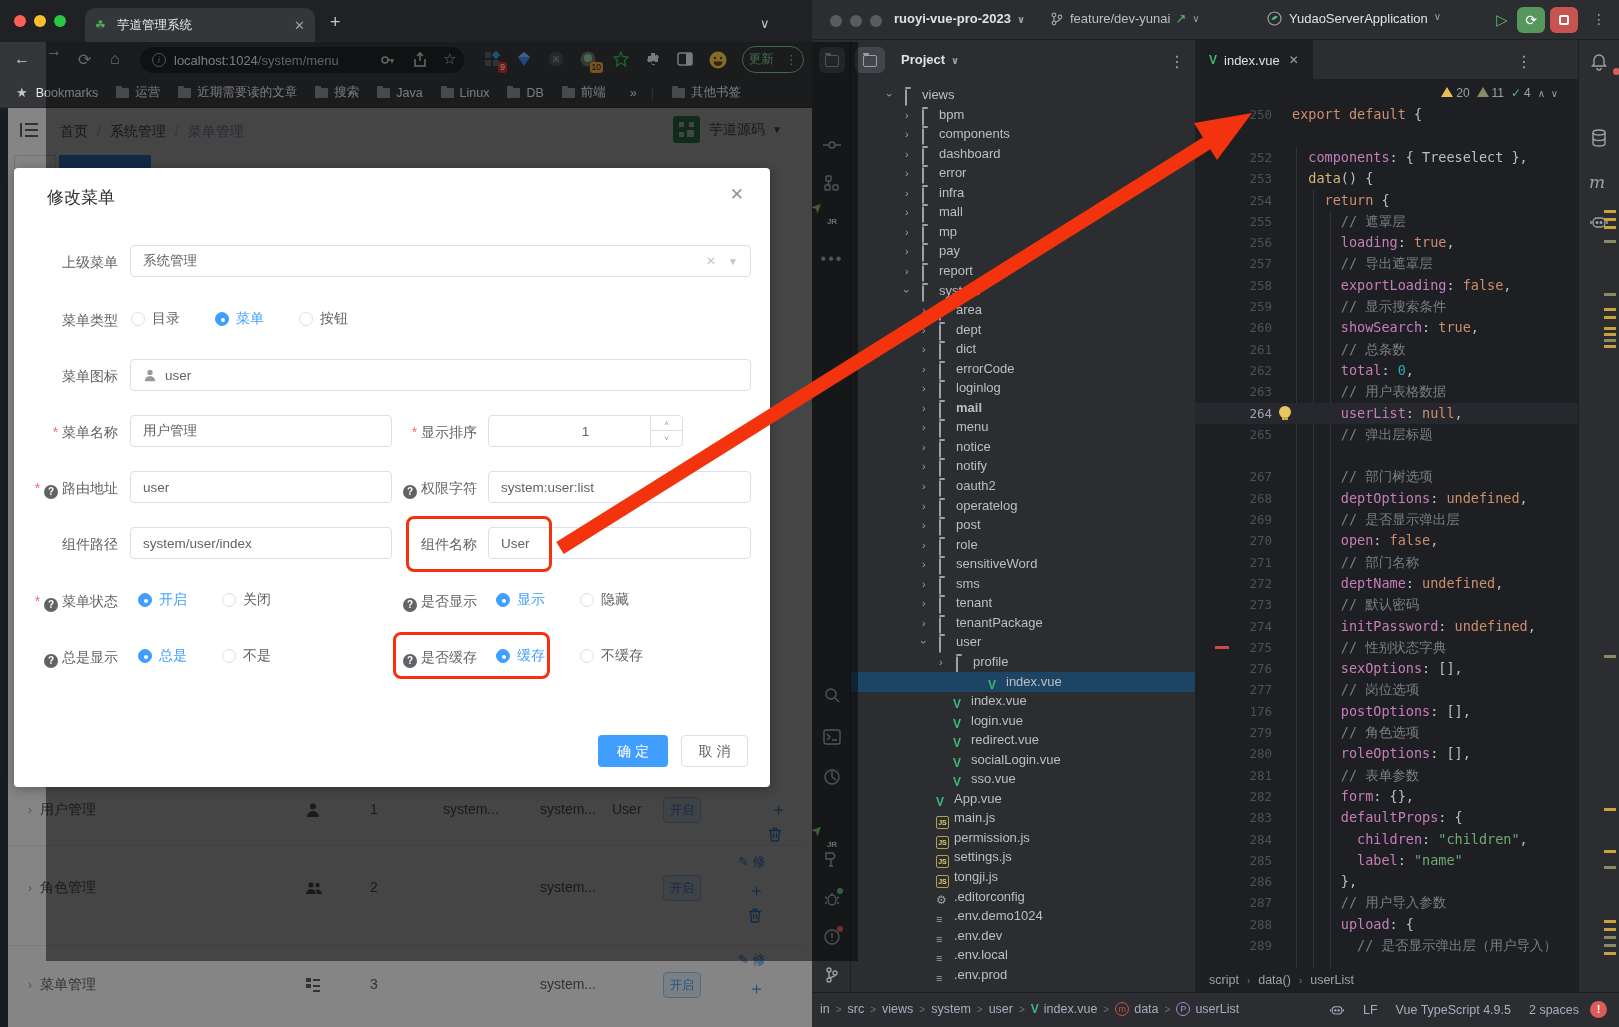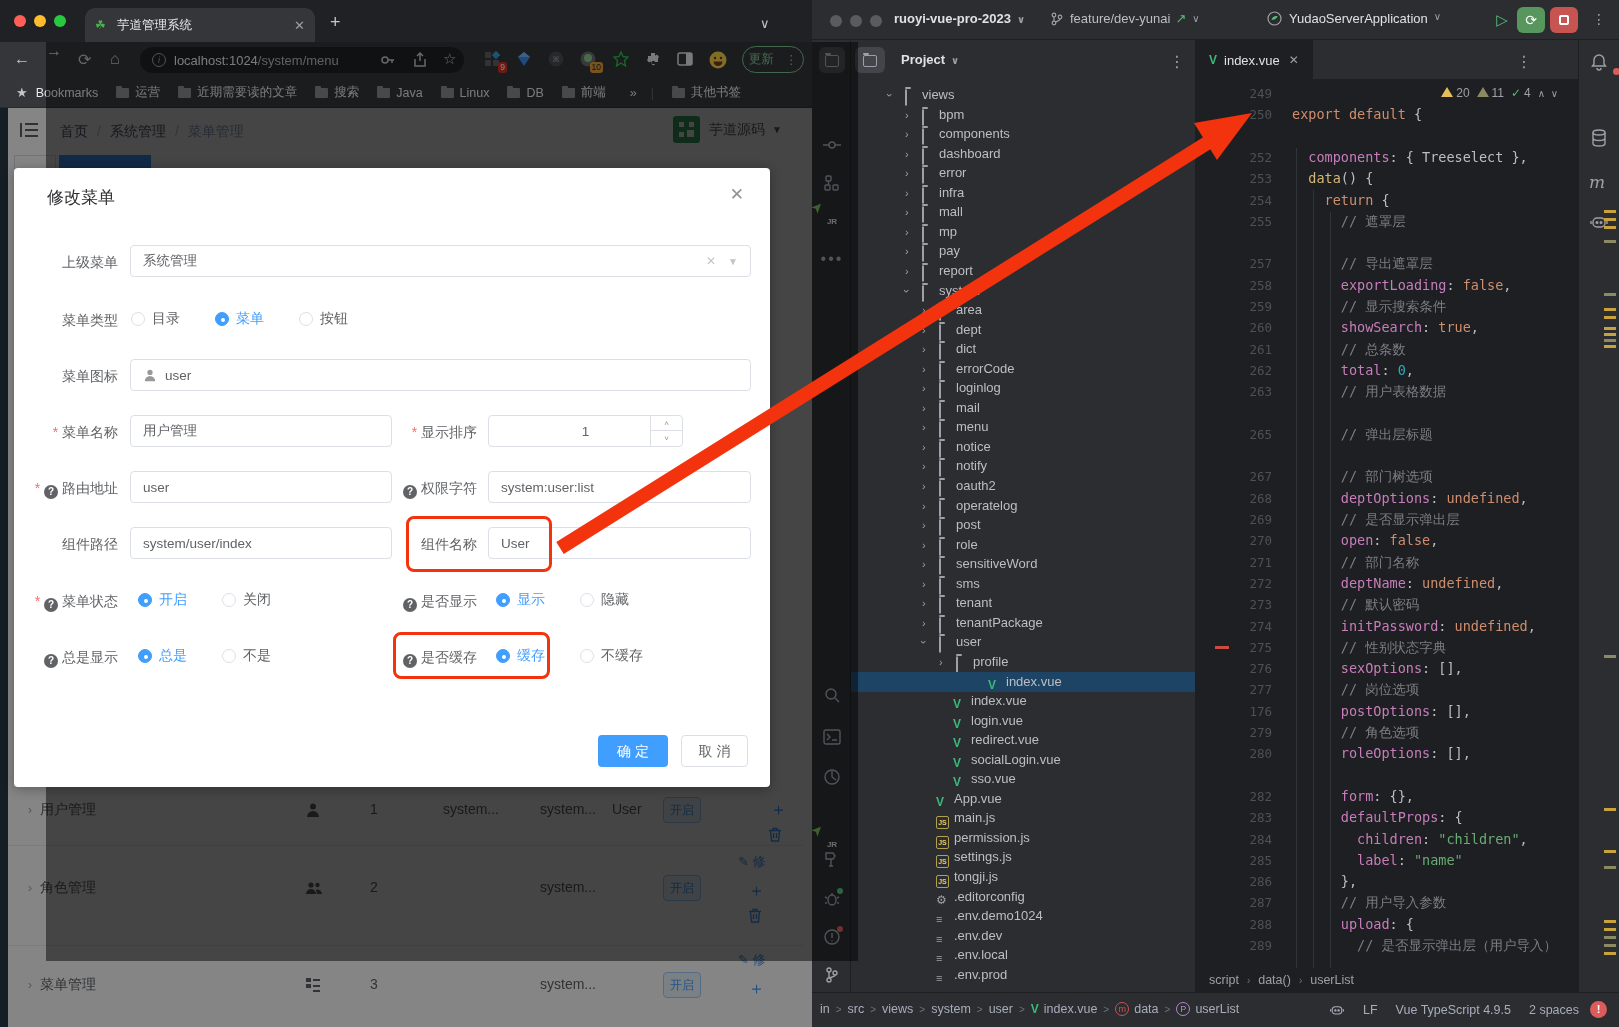--- a/index.html
+++ b/index.html
@@ -709,21 +709,21 @@
           <span class="tlbl" style="left: 105px;">errorCode</span>
         </div>
         <div class="trow" style="top: 298.25px;">
           <span class="tar" style="left: 71px;">›</span>
           <span class="tico" style="left: 88px;"><span class="fsvg"></span></span>
           <span class="tlbl" style="left: 105px;">loginlog</span>
         </div>
         <div class="trow" style="top: 317.8px;">
           <span class="tar" style="left: 71px;">›</span>
           <span class="tico" style="left: 88px;"><span class="fsvg"></span></span>
-          <span class="tlbl" style="left: 105px;">mail</span>
+          <span class="tlbl" style="left: 105px; font-weight: bold;">mail</span>
         </div>
         <div class="trow" style="top: 337.35px;">
           <span class="tar" style="left: 71px;">›</span>
           <span class="tico" style="left: 88px;"><span class="fsvg"></span></span>
           <span class="tlbl" style="left: 105px;">menu</span>
         </div>
         <div class="trow" style="top: 356.9px;">
           <span class="tar" style="left: 71px;">›</span>
           <span class="tico" style="left: 88px;"><span class="fsvg"></span></span>
           <span class="tlbl" style="left: 105px;">notice</span>
@@ -862,44 +862,44 @@
         <span><span class="wtri"></span><span>20</span></span>
         <span><span class="wtri weak"></span><span>11</span></span>
         <span><span class="vok">✓</span><span>4</span></span>
         <span style="color:#9DA0A8; font-size:10px;">∧&nbsp;&nbsp;∨</span>
       </div>
       <div class="code" id="codearea">
         <div class="guide" style="left:101px; top:68px;  height:868px;"></div>
         <div class="guide" style="left:118px; top:110px; height:825px;"></div>
         <div class="guide" style="left:135px; top:132px; height:803px;"></div>
         <div class="gitdel"></div>
-      <div class="crow" style="top: 3px;">
-            <span class="num" style="padding-right: 0px;">249</span>
-            <span class="src"></span>
-          </div>
           <div class="crow" style="top: 24.3px;">
             <span class="num" style="padding-right: 0px;">250</span>
             <span class="src"><span class="tk-k">export</span><span class="tk-t"> </span><span class="tk-k">default</span><span class="tk-t"> {</span></span>
           </div>
           <div class="crow" style="top: 66.9px;">
             <span class="num" style="padding-right: 0px;">252</span>
             <span class="src"><span class="tk-t">  </span><span class="tk-p">components</span><span class="tk-t">: { </span><span class="tk-u">Treeselect</span><span class="tk-t"> },</span></span>
           </div>
           <div class="crow" style="top: 88.2px;">
             <span class="num" style="padding-right: 0px;">253</span>
             <span class="src"><span class="tk-t">  </span><span class="tk-f">data</span><span class="tk-t">() {</span></span>
           </div>
           <div class="crow" style="top: 109.5px;">
             <span class="num" style="padding-right: 0px;">254</span>
             <span class="src"><span class="tk-t">    </span><span class="tk-k">return</span><span class="tk-t"> {</span></span>
           </div>
           <div class="crow" style="top: 130.8px;">
             <span class="num" style="padding-right: 0px;">255</span>
             <span class="src"><span class="tk-t">      </span><span class="tk-c">// 遮罩层</span></span>
           </div>
+          <div class="crow" style="top: 152.1px;">
+            <span class="num" style="padding-right: 0px;">256</span>
+            <span class="src"><span class="tk-t">      </span><span class="tk-p">loading</span><span class="tk-t">: </span><span class="tk-k">true</span><span class="tk-t">,</span></span>
+          </div>
           <div class="crow" style="top: 173.4px;">
             <span class="num" style="padding-right: 0px;">257</span>
             <span class="src"><span class="tk-t">      </span><span class="tk-c">// 导出遮罩层</span></span>
           </div>
           <div class="crow" style="top: 194.7px;">
             <span class="num" style="padding-right: 0px;">258</span>
             <span class="src"><span class="tk-t">      </span><span class="tk-p">exportLoading</span><span class="tk-t">: </span><span class="tk-k">false</span><span class="tk-t">,</span></span>
           </div>
           <div class="crow" style="top: 216px;">
             <span class="num" style="padding-right: 0px;">259</span>
@@ -914,20 +914,25 @@
             <span class="src"><span class="tk-t">      </span><span class="tk-c">// 总条数</span></span>
           </div>
           <div class="crow" style="top: 279.9px;">
             <span class="num" style="padding-right: 0px;">262</span>
             <span class="src"><span class="tk-t">      </span><span class="tk-p">total</span><span class="tk-t">: </span><span class="tk-n">0</span><span class="tk-t">,</span></span>
           </div>
           <div class="crow" style="top: 301.2px;">
             <span class="num" style="padding-right: 0px;">263</span>
             <span class="src"><span class="tk-t">      </span><span class="tk-c">// 用户表格数据</span></span>
           </div>
+          <div class="crow cur" style="top: 322.5px;">
+            <span class="num" style="padding-right: 0px;">264</span>
+            <span class="bulb"></span>
+            <span class="src"><span class="tk-t">      </span><span class="tk-p">userList</span><span class="tk-t">: </span><span class="tk-k">null</span><span class="tk-t">,</span></span>
+          </div>
           <div class="crow" style="top: 343.8px;">
             <span class="num" style="padding-right: 0px;">265</span>
             <span class="src"><span class="tk-t">      </span><span class="tk-c">// 弹出层标题</span></span>
           </div>
           <div class="crow" style="top: 386.4px;">
             <span class="num" style="padding-right: 0px;">267</span>
             <span class="src"><span class="tk-t">      </span><span class="tk-c">// 部门树选项</span></span>
           </div>
           <div class="crow" style="top: 407.7px;">
             <span class="num" style="padding-right: 0px;">268</span>
@@ -973,20 +978,24 @@
             <span class="num" style="padding-right: 0px;">176</span>
             <span class="src"><span class="tk-t">      </span><span class="tk-p">postOptions</span><span class="tk-t">: [],</span></span>
           </div>
           <div class="crow" style="top: 642px;">
             <span class="num" style="padding-right: 0px;">279</span>
             <span class="src"><span class="tk-t">      </span><span class="tk-c">// 角色选项</span></span>
           </div>
           <div class="crow" style="top: 663.3px;">
             <span class="num" style="padding-right: 0px;">280</span>
             <span class="src"><span class="tk-t">      </span><span class="tk-p">roleOptions</span><span class="tk-t">: [],</span></span>
+          </div>
+          <div class="crow" style="top: 684.6px;">
+            <span class="num" style="padding-right: 0px;">281</span>
+            <span class="src"><span class="tk-t">      </span><span class="tk-c">// 表单参数</span></span>
           </div>
           <div class="crow" style="top: 705.9px;">
             <span class="num" style="padding-right: 0px;">282</span>
             <span class="src"><span class="tk-t">      </span><span class="tk-p">form</span><span class="tk-t">: {},</span></span>
           </div>
           <div class="crow" style="top: 727.2px;">
             <span class="num" style="padding-right: 0px;">283</span>
             <span class="src"><span class="tk-t">      </span><span class="tk-p">defaultProps</span><span class="tk-t">: {</span></span>
           </div>
           <div class="crow" style="top: 748.5px;">

